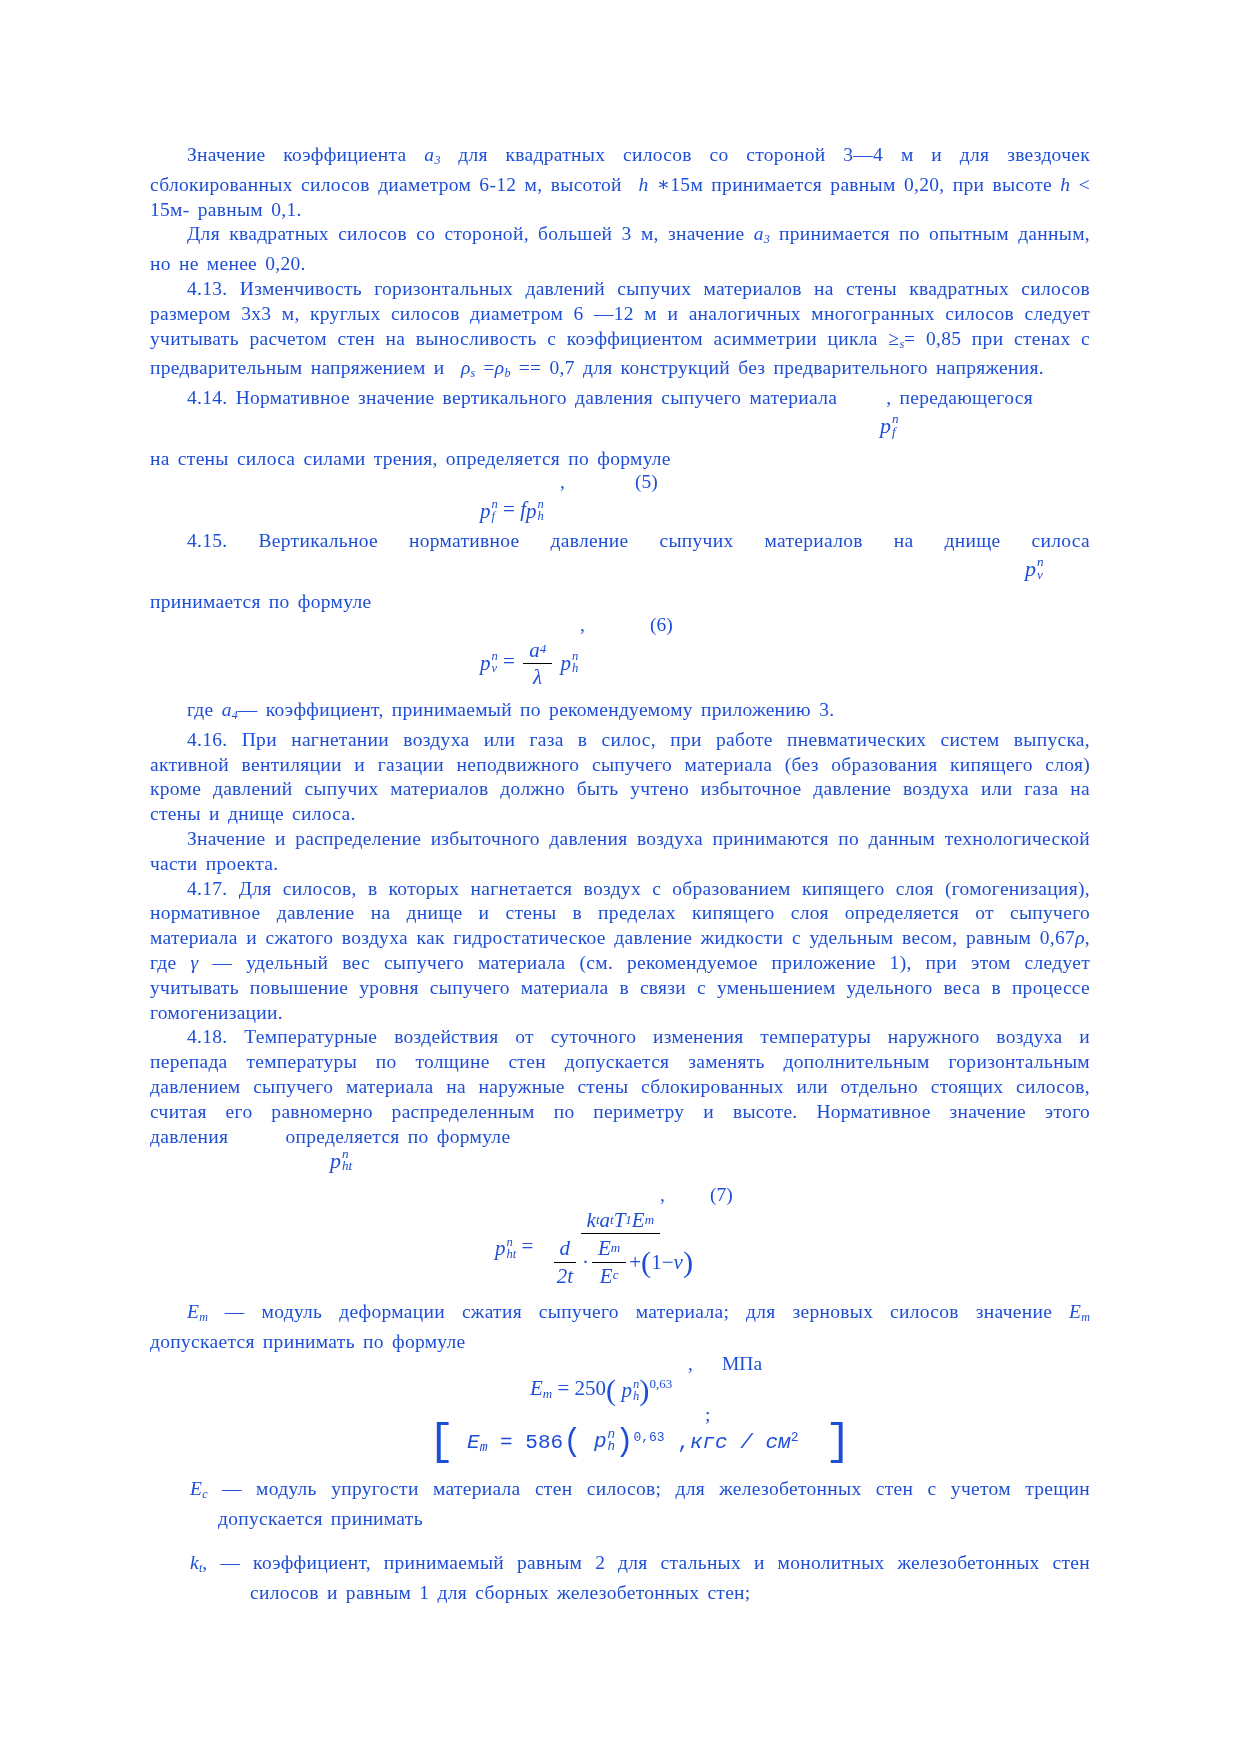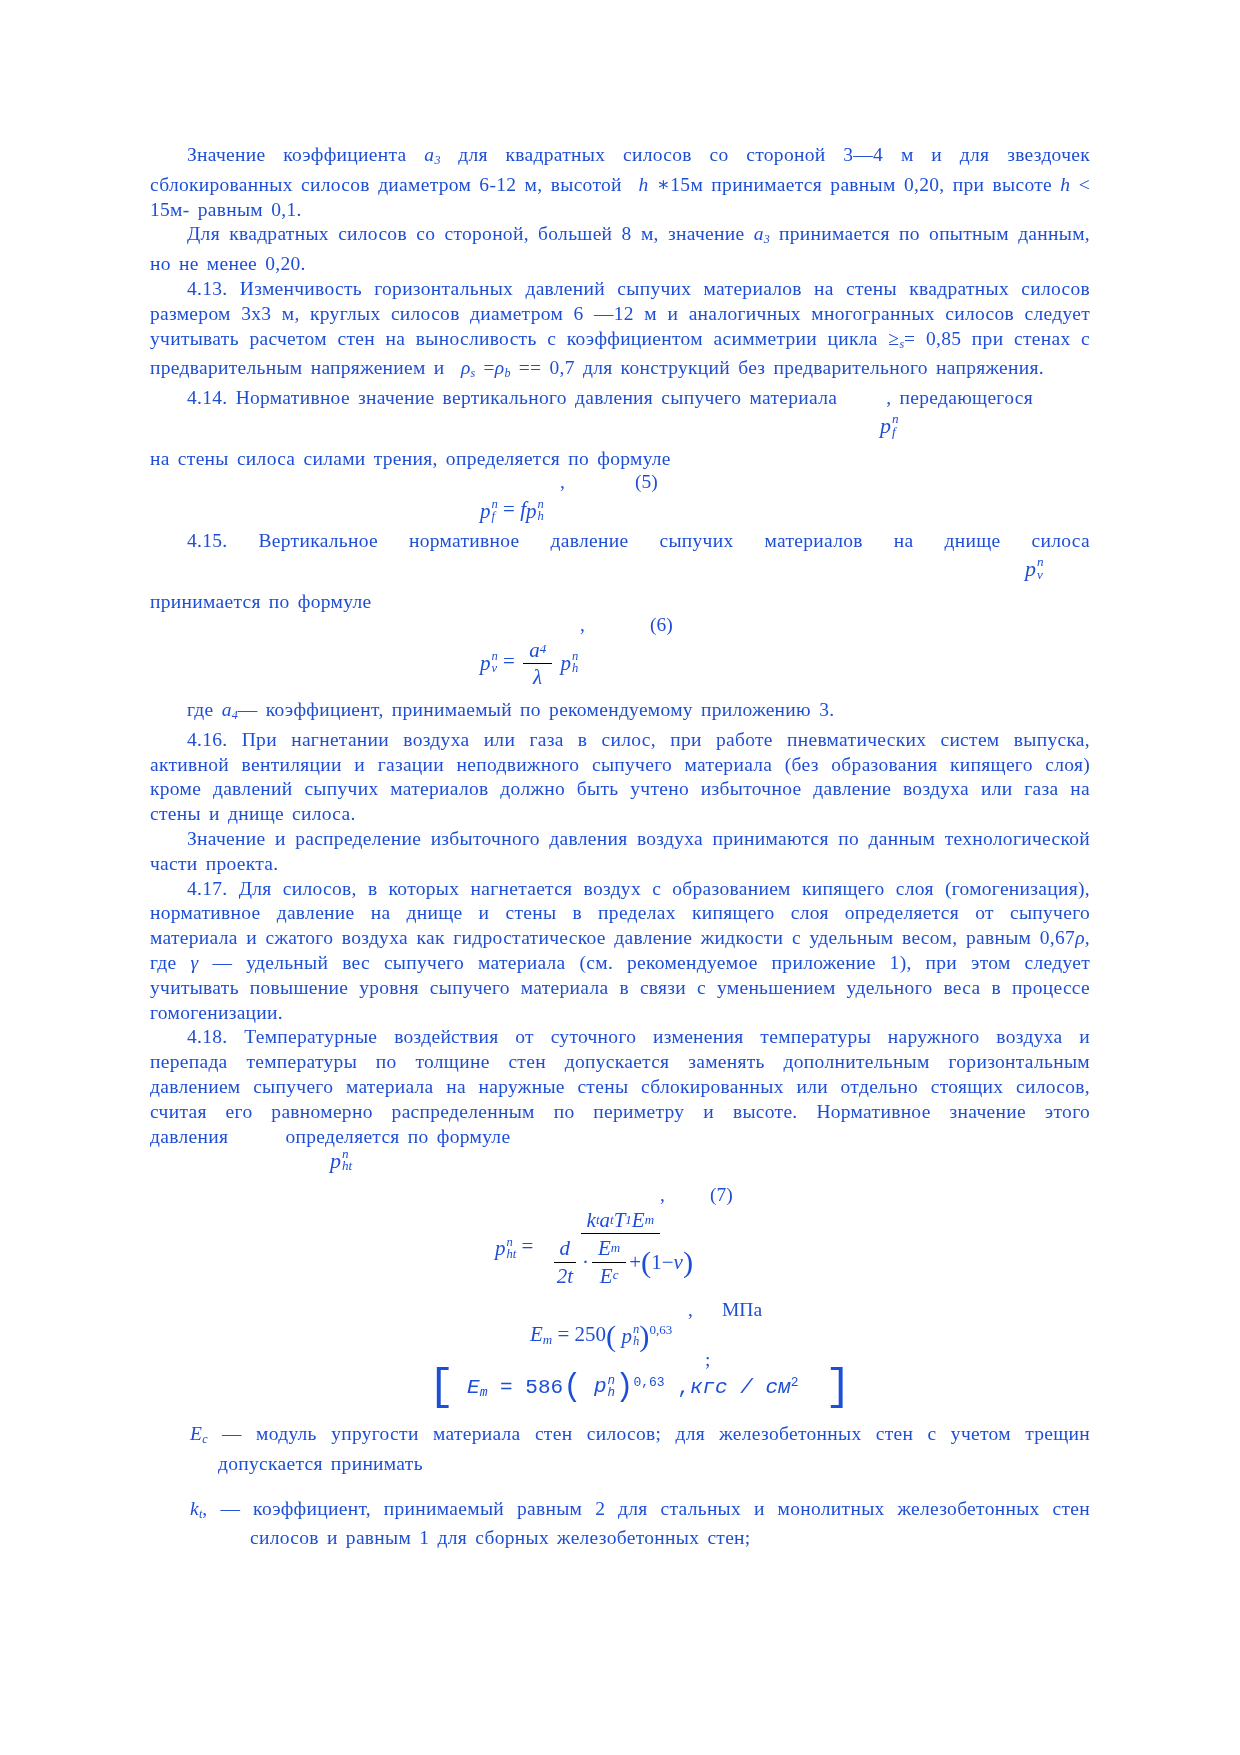--- a/index.html
+++ b/index.html
@@ -51,21 +51,21 @@
   .r8 .c{left:538px;} .r8 .n{left:572px;}
   .r9 .c{left:555px;}
 </style>
 </head>
 <body>
 
 <div class="page">
   <div class="content">
 
     <p class="para"><span>Значение коэффициента </span><span class="it">a</span><span class="it sb">3</span><span> для квадратных силосов со стороной 3—4 м и для звездочек сблокированных силосов диаметром 6-12 м, высотой &nbsp;</span><span class="it">h</span><span> ∗15м принимается равным 0,20, при высоте </span><span class="it">h</span><span> &lt; 15м- равным 0,1.</span></p>
-    <p class="para"><span>Для квадратных силосов со стороной, большей 8 м, значение </span><span class="it">a</span><span class="it sb">3</span><span> принимается по опытным данным, но не менее 0,20.</span></p>
+    <p class="para"><span>Для квадратных силосов со стороной, большей 3 м, значение </span><span class="it">a</span><span class="it sb">3</span><span> принимается по опытным данным, но не менее 0,20.</span></p>
     <p class="para"><span>4.13. Изменчивость горизонтальных давлений сыпучих материалов на стены квадратных силосов размером 3х3 м, круглых силосов диаметром 6 —12 м и аналогичных многогранных силосов следует учитывать расчетом стен на выносливость с коэффициентом асимметрии цикла </span><span>≥</span><span class="it sb">s</span><span>= 0,85 при стенах с предварительным напряжением и &nbsp;</span><span class="it">ρ</span><span class="it sb">s</span><span> =</span><span class="it">ρ</span><span class="it sb">b</span><span> == 0,7 для конструкций без предварительного напряжения.</span></p>
     <p class="para"><span>4.14. Нормативное значение вертикального давления сыпучего материала</span><span>&nbsp;&nbsp;&nbsp;&nbsp;&nbsp;&nbsp;</span><span>, передающегося</span></p>
 
     <div class="symline s-pf">
       <span class="sym formula"><span class="vs">
             <span class="vsb">p</span>
             <span class="vst">
               <span>n</span>
               <span>f</span>
             </span>
@@ -190,20 +190,21 @@
               </span>
             </span>
             <span> + </span>
             <span class="big">(</span>
             <span>1− </span>
             <span class="it">ν</span>
             <span class="big">)</span>
           </span>
         </span></div>
 
+    <p class="para"><span class="it">E</span><span class="it sb">m</span><span> — модуль деформации сжатия сыпучего материала; для зерновых силосов значение </span><span class="it">E</span><span class="it sb">m</span><span> допускается принимать по формуле</span></p>
 
     <div class="eqrow r8">
       <span class="c">,</span>
       <span class="n">МПа</span>
     </div>
     <div class="formula f8"><span class="it">E</span><span class="it sb">m</span><span> = 250</span><span class="big">(</span><span> </span><span class="vs">
           <span class="vsb">p</span>
           <span class="vst">
             <span>n</span>
             <span>h</span>

